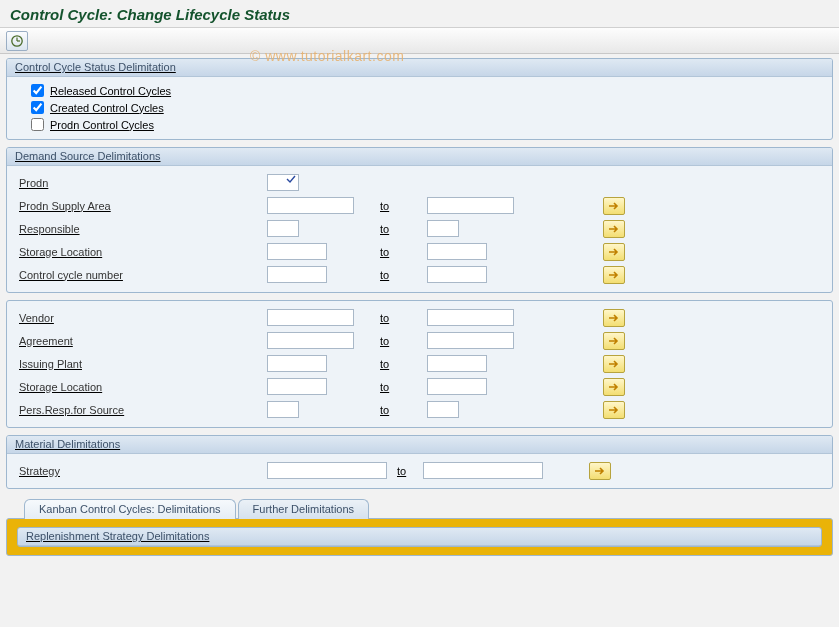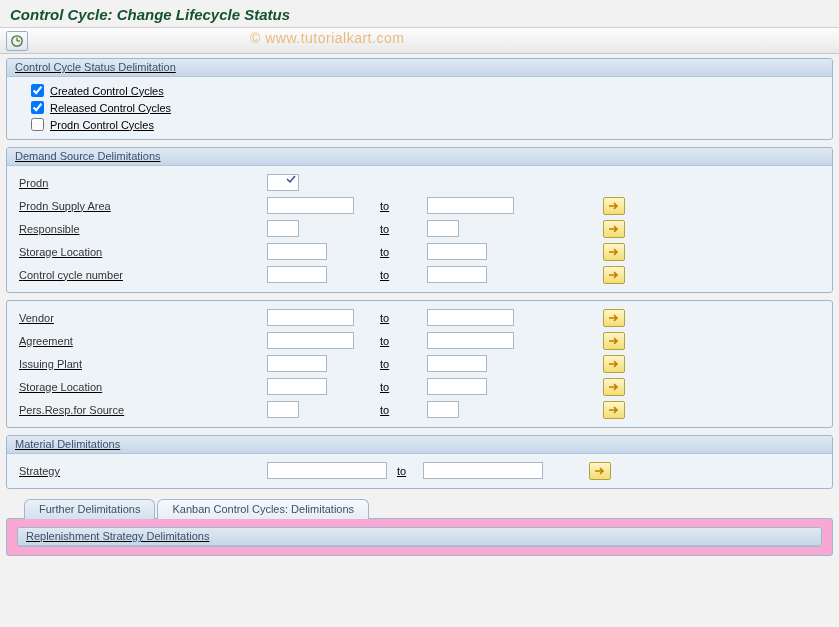--- a/index.html
+++ b/index.html
@@ -37,21 +37,21 @@
     background: linear-gradient(#fbfcfe, #dce6f0);
     border-radius: 2px;
     display: flex;
     align-items: center;
     justify-content: center;
     cursor: pointer;
   }
   .watermark {
     position: absolute;
     left: 250px;
-    top: 2px;
+    top: 20px;
     color: #e7b06c;
     font-size: 14px;
     letter-spacing: 0.5px;
     opacity: 0.85;
   }
   .content {
     padding: 4px 6px 0 6px;
   }
   .group {
     border: 1px solid #9eb7cf;
@@ -144,21 +144,21 @@
     cursor: pointer;
     position: relative;
   }
   .tab.active {
     background: linear-gradient(#f6f9fc, #e5edf5);
     z-index: 2;
   }
   .tab-frame {
     border: 1px solid #9eb7cf;
     border-radius: 3px;
-    background: #f9a8d4;
+    background: #eab308;
     margin-top: -1px;
     padding: 8px 10px;
   }
 </style>
 </head>
 <body>
 
 <div class="title-bar">Control Cycle: Change Lifecycle Status</div>
 
 <div class="toolbar">
@@ -172,25 +172,25 @@
   <div class="watermark">© www.tutorialkart.com</div>
 </div>
 
 <div class="content">
 
   <div class="group">
     <div class="group-title">Control Cycle Status Delimitation</div>
     <div class="group-body">
       <div class="chk-row">
         <input type="checkbox" checked="" style="">
-        <span>Created Control Cycles</span>
+        <span>Released Control Cycles</span>
       </div>
       <div class="chk-row">
         <input type="checkbox" checked="" style="">
-        <span>Released Control Cycles</span>
+        <span>Created Control Cycles</span>
       </div>
       <div class="chk-row">
         <input type="checkbox" style="">
         <span>Prodn Control Cycles</span>
       </div>
     </div>
   </div>
 
   <div class="group">
     <div class="group-title">Demand Source Delimitations</div>
@@ -381,22 +381,22 @@
         <div class="more-btn">
             <svg width="12" height="10" viewBox="0 0 12 10">
               <path d="M1 5 H8 M6 2 L9 5 L6 8" fill="none" stroke="#c08000" stroke-width="1.6"></path>
             </svg>
           </div>
       </div>
     </div>
   </div>
 
   <div class="tab-strip">
+    <div class="tab active">Kanban Control Cycles: Delimitations</div>
     <div class="tab">Further Delimitations</div>
-    <div class="tab active">Kanban Control Cycles: Delimitations</div>
   </div>
   <div class="tab-frame">
     <div class="group" style="margin-bottom:0">
       <div class="group-title">Replenishment Strategy Delimitations</div>
     </div>
   </div>
 
 </div>
 
 </body></html>

